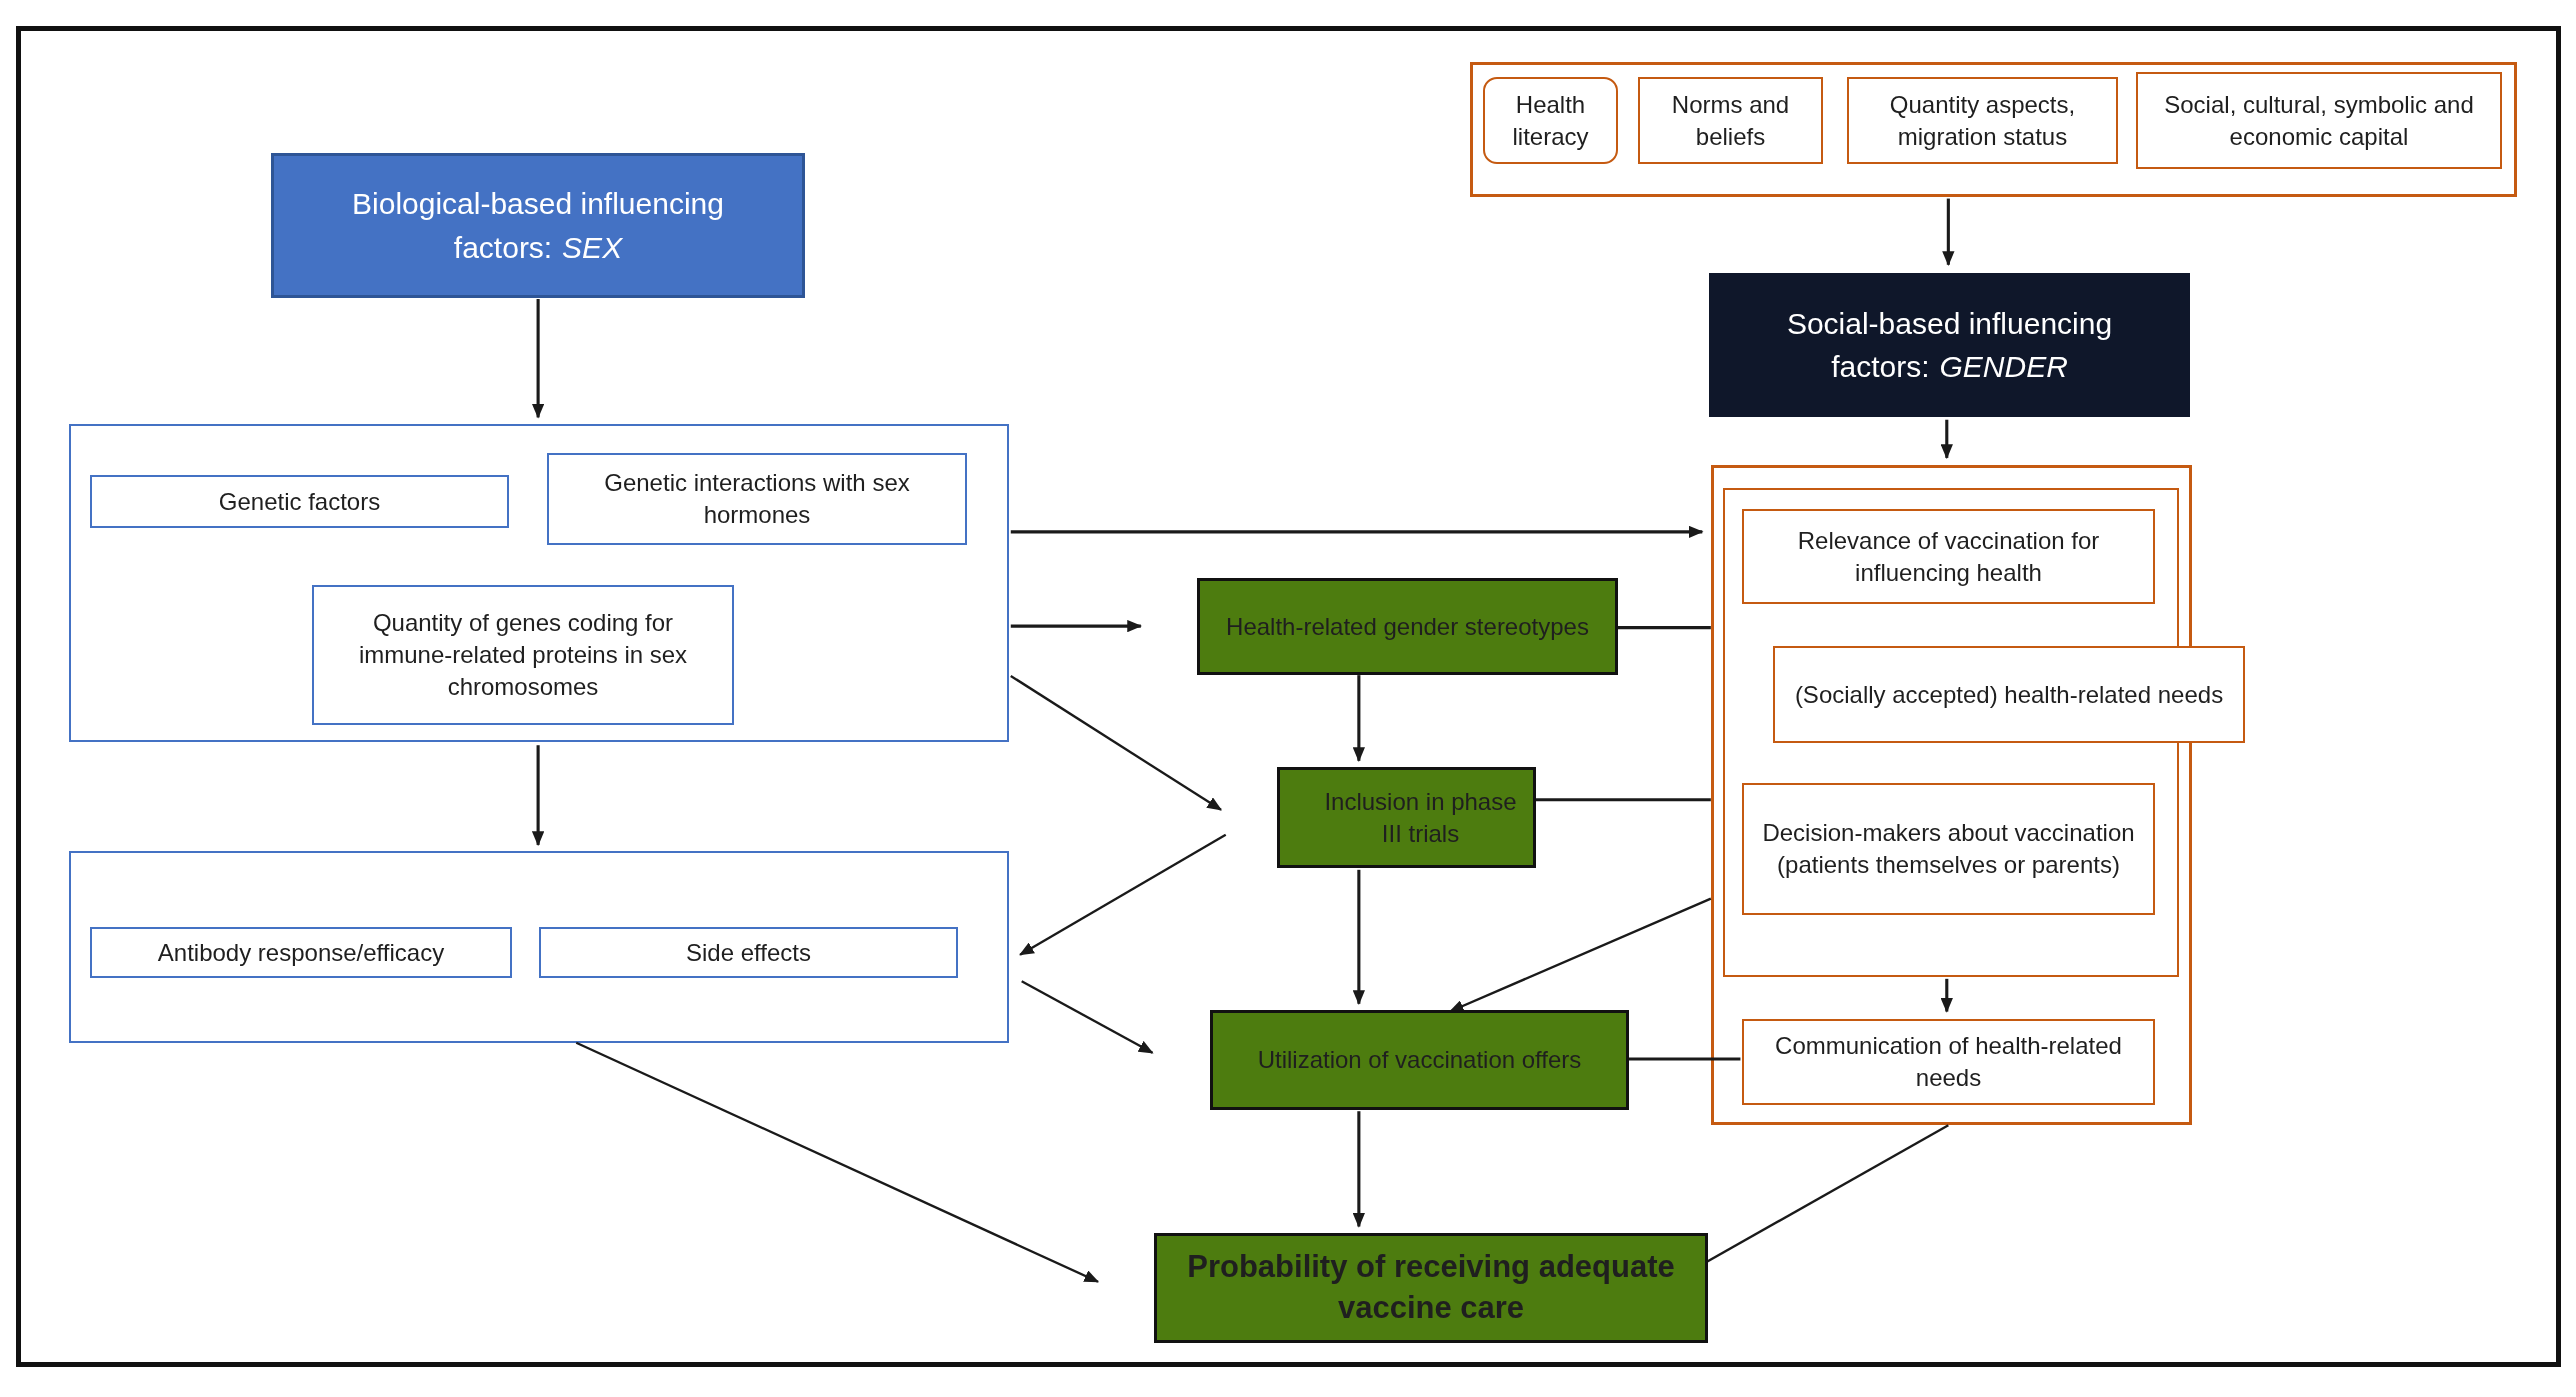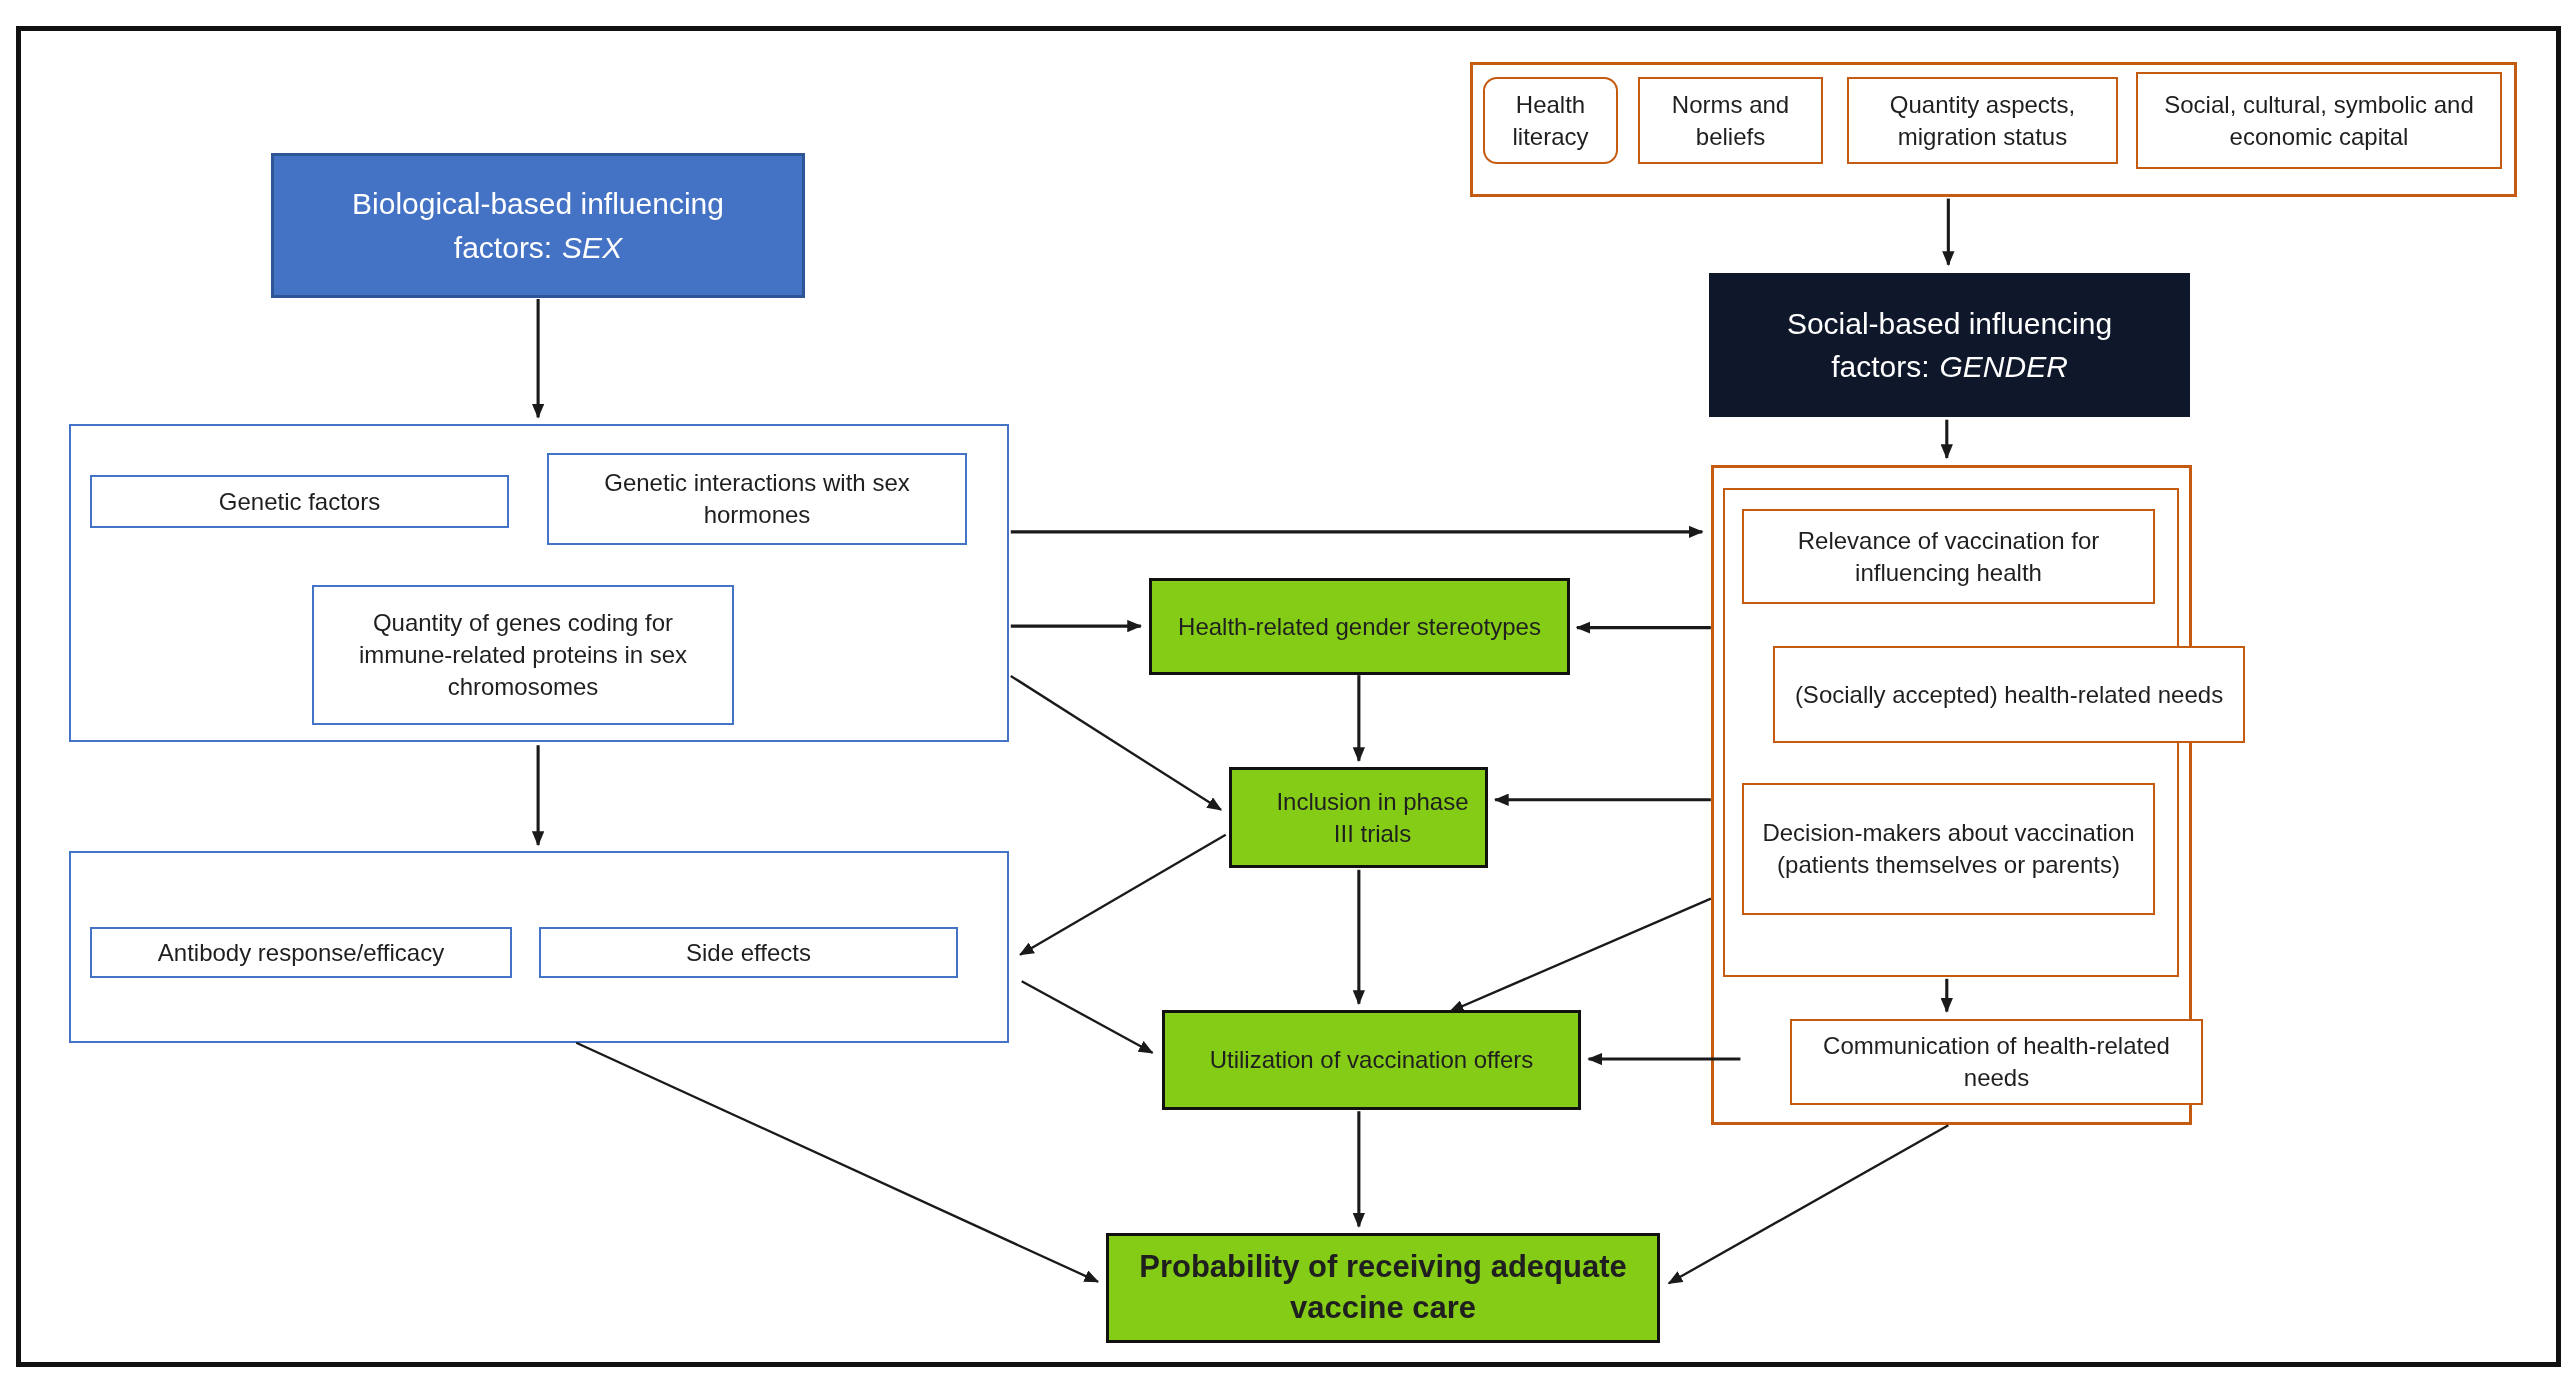--- a/index.html
+++ b/index.html
@@ -6,21 +6,21 @@
   body{font-family:"Liberation Sans","DejaVu Sans",sans-serif;}
   #stage{position:relative;width:2576px;height:1397px;background:#ffffff;overflow:hidden;}
   .frame{position:absolute;left:15.6px;top:26px;width:2545px;height:1341px;border:5.5px solid #111111;box-sizing:border-box;z-index:0;}
   .arrows{position:absolute;left:0;top:0;width:2576px;height:1397px;z-index:2;}
   .box{position:absolute;box-sizing:border-box;display:flex;align-items:center;justify-content:center;text-align:center;color:#1f1f1f;line-height:1.32;z-index:3;padding:3.1px 11px;}
   .container{position:absolute;box-sizing:border-box;background:transparent;z-index:1;}
   .blue-fill{background:#4472C4;border:3.1px solid #2E5596;color:#ffffff;font-size:30px;line-height:1.45;}
   .orange-fill{background:#0f172a;border:none;color:#ffffff;font-size:30px;line-height:1.45;}
   .blue-line{border:2.3px solid #4472C4;background:#ffffff;font-size:24px;}
   .orange-line{border:2.3px solid #C55A11;background:#ffffff;font-size:24px;}
-  .black-line{border:3.1px solid #111111;background:#84cc16;font-size:24px;}
+  .black-line{border:3.1px solid #111111;background:#4d7c0f;font-size:24px;margin-left:48px;}
   .c-blue{border:2.3px solid #4472C4;}
   .c-orange{border:3.1px solid #C55A11;}
   .c-orange-thin{border:2.3px solid #C55A11;}
   .bold{font-weight:bold;font-size:31px;border-width:3.9px;}
   .t-emph{font-style:italic;margin-left:0.33em;}
 </style>
 </head>
 <body>
 
 <div id="stage">
@@ -99,21 +99,21 @@
   <div class="container c-orange-thin" style="left:1723px;top:488px;width:456px;height:489px;"></div>
   <div class="box orange-line" style="left:1742px;top:509px;width:413px;height:95px;">
       <span>Relevance of vaccination for influencing health</span>
     </div>
   <div class="box orange-line" style="left:1742px;top:646px;width:472px;height:97px;margin-left:31px;">
       <span>(Socially accepted) health-related needs</span>
     </div>
   <div class="box orange-line" style="left:1742px;top:783px;width:413px;height:132px;justify-content:flex-end;">
       <span>Decision-makers about vaccination (patients themselves or parents)</span>
     </div>
-  <div class="box orange-line" style="left:1742px;top:1019px;width:413px;height:86px;margin-left:48px;">
+  <div class="box orange-line" style="left:1742px;top:1019px;width:413px;height:86px;">
       <span>Communication of health-related needs</span>
     </div>
 
   <div class="box black-line" style="left:1149px;top:578px;width:421px;height:97px;">
       <span>Health-related gender stereotypes</span>
     </div>
   <div class="box black-line" style="left:1229px;top:767px;width:259px;height:101px;padding-left:39px;">
       <span>Inclusion in phase III trials</span>
     </div>
   <div class="box black-line" style="left:1162px;top:1010px;width:419px;height:100px;">

